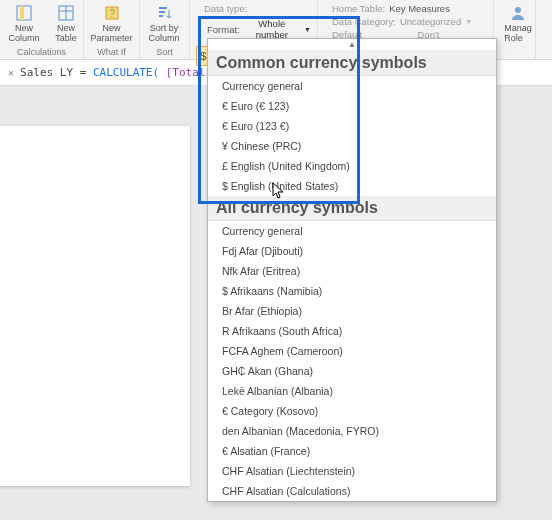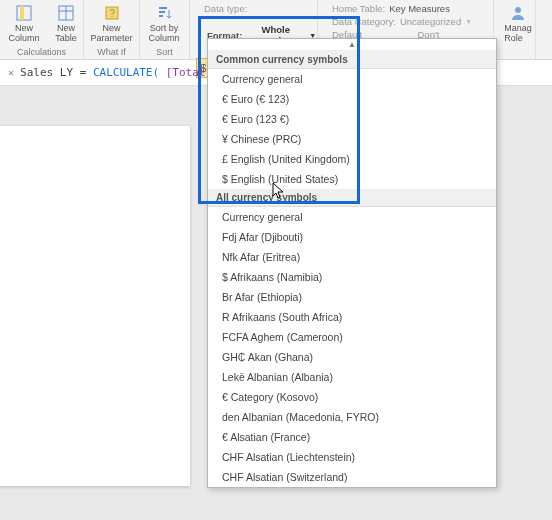--- a/index.html
+++ b/index.html
@@ -11,42 +11,42 @@
   .ribbon-btn { display: flex; flex-direction: column; align-items: center; gap: 1px; font-size: 9px; color: #555; padding: 2px 2px; min-width: 36px; }
   .ribbon-btn .ico { width: 18px; height: 18px; display: flex; align-items: center; justify-content: center; }
   .group-label { font-size: 9px; color: #777; text-align: center; }
   
   .prop-col { display: flex; flex-direction: column; gap: 2px; padding: 3px 6px; font-size: 9.5px; color: #999; }
   .prop-row { display: flex; align-items: center; gap: 4px; }
   .prop-label { color: #999; margin-left: 8px; }
   .prop-val { color: #999; }
   
   .format-row { display: flex; align-items: center; gap: 3px; color: #333; }
-  .fmt-dd { display: flex; align-items: center; gap: 16px; border: 1px solid transparent; padding: 7px 2px; font-weight: bold; }
+  .fmt-dd { display: flex; align-items: center; gap: 16px; border: 1px solid transparent; padding: 1px 2px; }
   
   .fmt-toolbar { display: flex; align-items: center; gap: 0; margin-top: 2px; }
   .fmt-btn { width: 22px; height: 20px; border: 1px solid #c8c8c8; background: #fff; display: flex; align-items: center; justify-content: center; font-size: 11px; color: #555; }
   .fmt-btn.sel { background: #fde7a0; border-color: #e0b050; }
   .fmt-spin { display: flex; align-items: center; border: 1px solid #c8c8c8; background: #fff; height: 20px; }
   .fmt-spin input { width: 24px; border: none; font-size: 10px; text-align: center; outline: none; }
   .spin-arrows { display: flex; flex-direction: column; font-size: 6px; line-height: 6px; color: #555; padding: 0 2px; }
   
   .formula-bar { background: #fff; border-bottom: 1px solid #ddd; padding: 6px 8px; font-family: Consolas, monospace; font-size: 11px; display: flex; align-items: center; gap: 6px; }
   .formula-x { color: #888; font-size: 10px; }
   .formula-text { }
   .fn { color: #1a73e8; }
   .ref { color: #8a3da8; }
   
   .canvas { background: #e9e9e9; height: 100%; padding-top: 60px; position: relative; }
   .page { background: #fff; margin: 0; padding: 50px 0 0 0; width: 370px; height: 360px; box-shadow: 0 1px 3px rgba(0,0,0,0.2); position: absolute; left: -180px; top: 40px; }
   .page-title { font-size: 22px; font-weight: 900; color: #111; letter-spacing: -0.5px; padding-left: 10px; }
   
   
   .dd-panel { position: absolute; top: 38px; left: 207px; width: 290px; background: #fff; border: 1px solid #b5b5b5; box-shadow: 2px 2px 6px rgba(0,0,0,0.2); z-index: 50; }
-  .dd-header { background: #f0f0f0; padding: 3px 8px; font-weight: 600; font-size: 10px; color: #555; border-bottom: 1px solid #ddd; }
+  .dd-header { background: #f0f0f0; padding: 3px 8px; font-weight: 600; font-size: 16px; color: #555; border-bottom: 1px solid #ddd; }
   .dd-list { max-height: 460px; overflow-y: auto; }
   .dd-item { padding: 4px 14px; font-size: 10.5px; color: #444; cursor: default; }
   .dd-scroll-up { text-align: center; font-size: 8px; color: #777; padding: 1px; border-bottom: 1px solid #eee; }
   
   .highlight-box { position: absolute; border: 3px solid #1766d6; top: 16px; left: 198px; width: 162px; height: 188px; z-index: 60; pointer-events: none; }
   
   .cursor { position: absolute; top: 182px; left: 272px; z-index: 70; font-size: 13px; }
   
   
   svg { display: block; }
@@ -214,21 +214,21 @@
       <div class="dd-item">$ Afrikaans (Namibia)</div>
       <div class="dd-item">Br Afar (Ethiopia)</div>
       <div class="dd-item">R Afrikaans (South Africa)</div>
       <div class="dd-item">FCFA Aghem (Cameroon)</div>
       <div class="dd-item">GH₵ Akan (Ghana)</div>
       <div class="dd-item">Lekë Albanian (Albania)</div>
       <div class="dd-item">€ Category (Kosovo)</div>
       <div class="dd-item">den Albanian (Macedonia, FYRO)</div>
       <div class="dd-item">€ Alsatian (France)</div>
       <div class="dd-item">CHF Alsatian (Liechtenstein)</div>
-      <div class="dd-item">CHF Alsatian (Switzerland)</div>
+      <div class="dd-item">CHF Alsatian (Calculations)</div>
     </div>
 </div>
 
 <div class="cursor">
   <svg width="14" height="18">
       <path d="M1 1l0 13 3-3 2 5 2-1-2-5 5 0z" fill="#fff" stroke="#000" stroke-width="1"></path>
     </svg>
 </div>
 
 </body></html>

